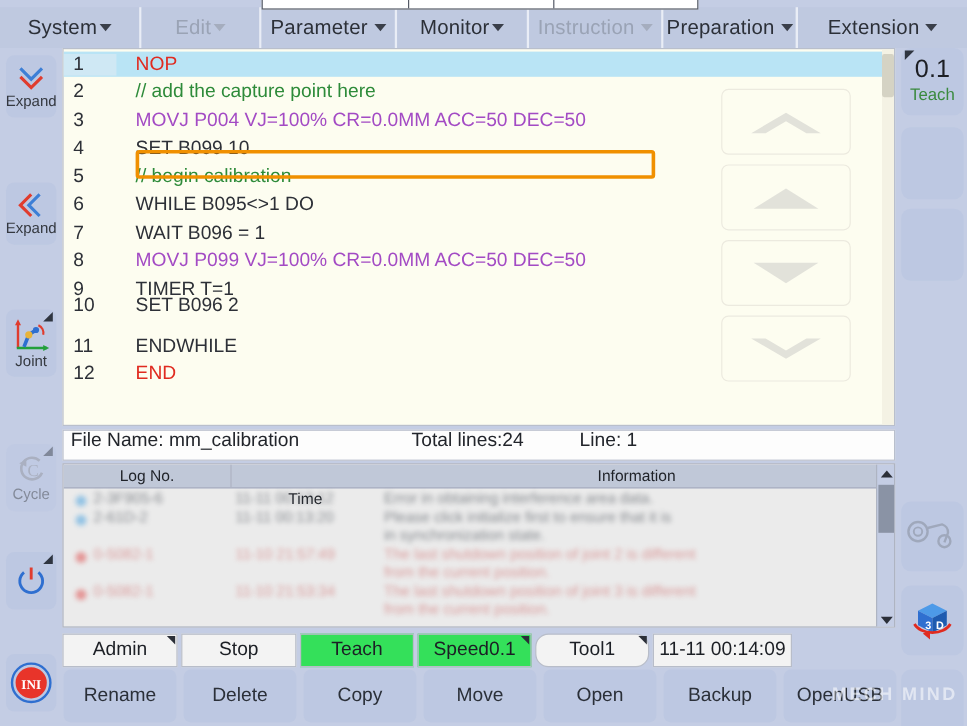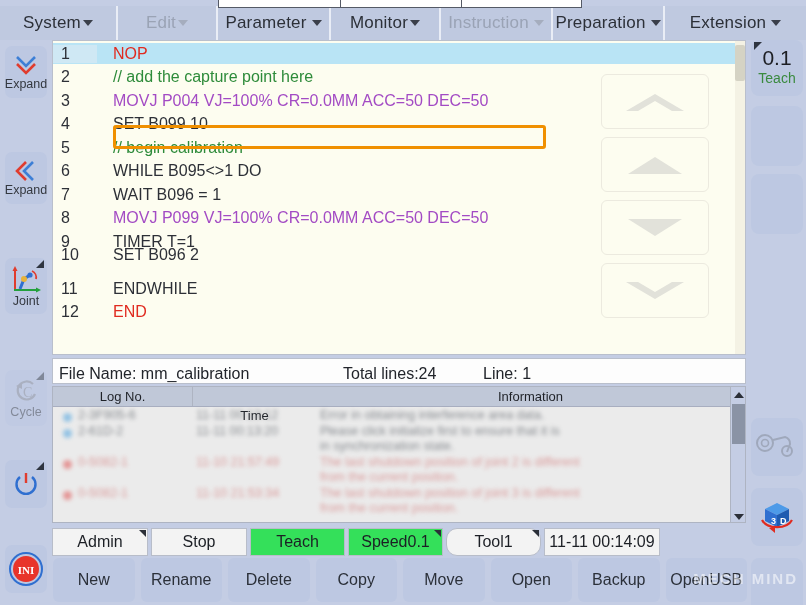--- a/index.html
+++ b/index.html
@@ -178,21 +178,21 @@
     background: #d5d3c4;
     border-radius: 2px;
   }
 
   
   .fileinfo {
     position: absolute; left: 52px; top: 358px;
     width: 694px; height: 26px;
     background: #fdfdfd;
     border: 1px solid #b9bfcc;
-    display: flex; align-items: flex-end;
+    display: flex; align-items: flex-start;
     font-size: 16px; color: #22252b;
   }
   .fi-name { padding-left: 6px; }
   .fi-total { position: absolute; left: 290px; }
   .fi-line { position: absolute; left: 430px; }
 
   
   .logwrap {
     position: absolute; left: 52px; top: 386px;
     width: 694px; height: 137px;
@@ -594,23 +594,20 @@
         <span>Tool1</span>
         <span class="cnr"></span>
       </div>
       <div class="st" style="flex: 0 0 116px;">
         <span>11-11 00:14:09</span>
       </div>
     </div>
 
   <div class="bottombar" id="bottombar">
       <div class="bbtn">
-        <span>New</span>
-      </div>
-      <div class="bbtn">
         <span>Rename</span>
       </div>
       <div class="bbtn">
         <span>Delete</span>
       </div>
       <div class="bbtn">
         <span>Copy</span>
       </div>
       <div class="bbtn">
         <span>Move</span>

